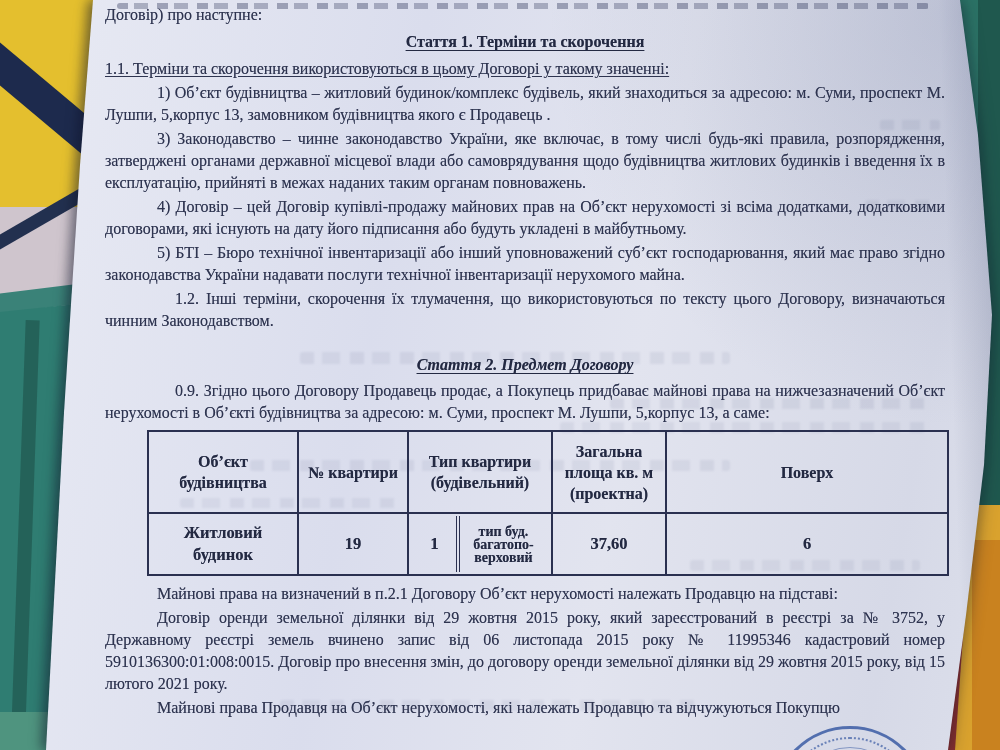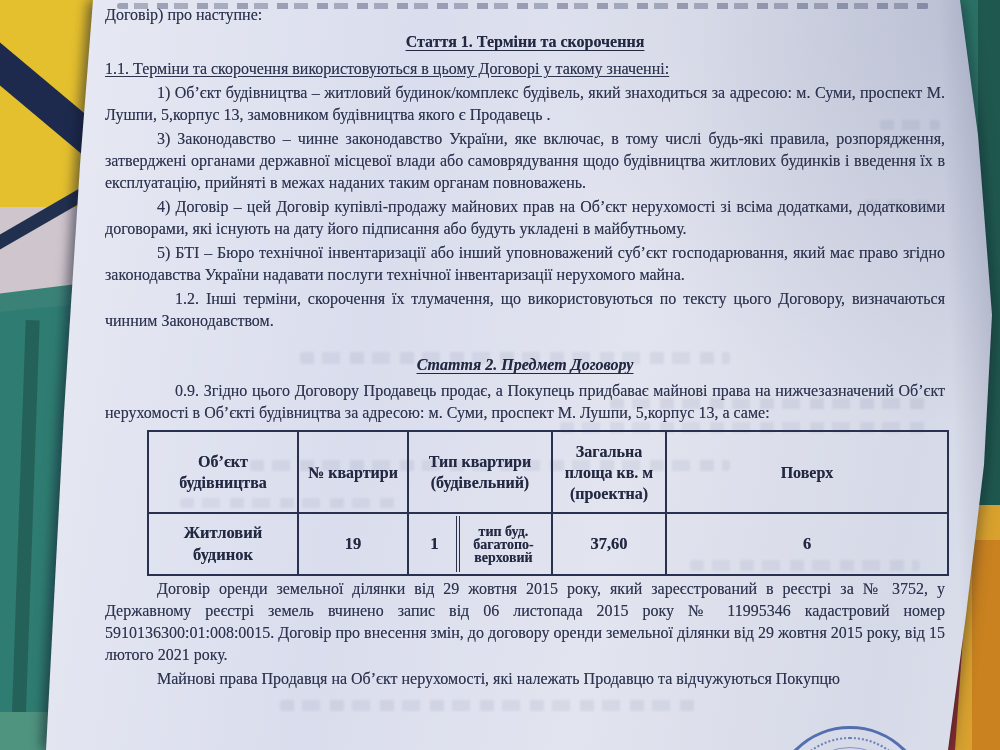--- a/index.html
+++ b/index.html
@@ -152,19 +152,20 @@
                 <div class="type-num">1</div>
                 <div class="type-desc">тип буд. багатопо-верховий</div>
               </div>
             </td>
             <td>37,60</td>
             <td>6</td>
           </tr>
         </tbody>
       </table>
 
+      <p class="ind" style="margin-top:7px;">Майнові права на визначений в п.2.1 Договору Об’єкт нерухомості належать Продавцю на підставі:</p>
       <p class="ind">Договір оренди земельної ділянки від 29 жовтня 2015 року, який зареєстрований в реєстрі за № 3752, у Державному реєстрі земель вчинено запис від 06 листопада 2015 року № 11995346 кадастровий номер 5910136300:01:008:0015.  Договір про внесення змін, до договору оренди земельної ділянки від 29 жовтня 2015 року, від 15 лютого 2021 року.</p>
       <p class="ind">Майнові права Продавця на Об’єкт нерухомості, які належать Продавцю та відчужуються Покупцю</p>
     </div>
 
     <div class="stamp"></div>
   </div>
 </div>
 
 </body></html>

